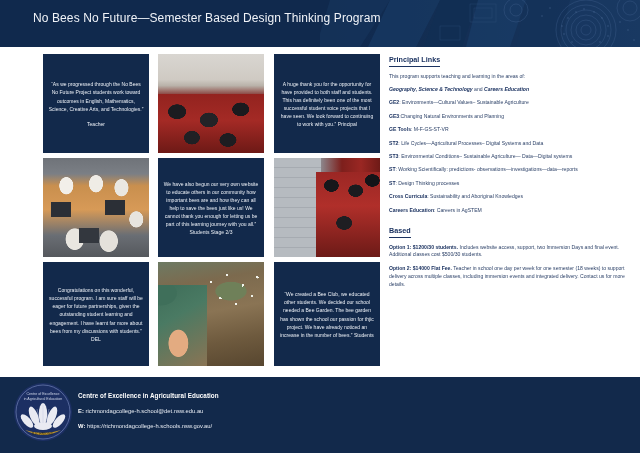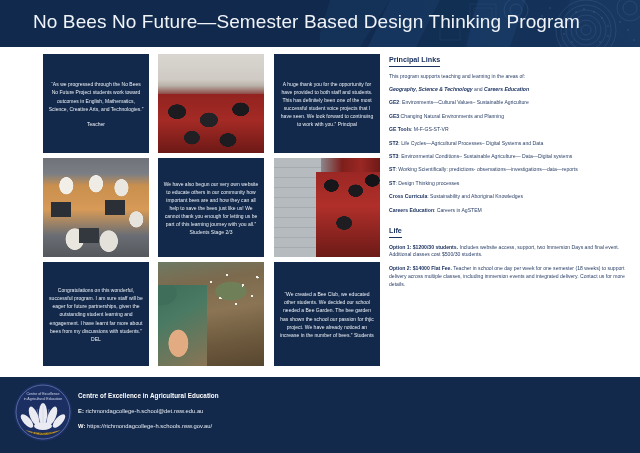--- a/index.html
+++ b/index.html
@@ -34,21 +34,21 @@
     position: absolute;
     right: 0; top: 0;
     width: 320px;
     height: 47px;
     opacity: 0.85;
   }
   .header-title {
     position: absolute;
     left: 33px;
     top: 11px;
-    font-size: 19px;
+    font-size: 12px;
     font-weight: 400;
     color: #f0f3f8;
     letter-spacing: 0.1px;
     white-space: nowrap;
     z-index: 3;
   }
 
   
   .content {
     position: absolute;
@@ -431,21 +431,21 @@
       <p><span class="lead">ST3</span><span>: Environmental Conditions– Sustainable Agriculture— Data—Digital systems</span></p>
 
       <p><span class="lead">ST</span><span>: Working Scientifically: predictions- observations—investigations—data—reports</span></p>
 
       <p><span class="lead">ST</span><span>: Design Thinking processes</span></p>
 
       <p><span class="lead">Cross Curricula</span><span>: Sustainability and Aboriginal Knowledges</span></p>
 
       <p><span class="lead">Careers Education</span><span>: Careers in AgSTEM</span></p>
 
-      <h2 class="cost-head">Life</h2>
+      <h2 class="cost-head">Based</h2>
 
       <p><span class="lead">Option 1:  $1200/30 students.</span><span> Includes website access, support, two Immersion Days and final event.  Additional classes cost $500/30 students.</span></p>
 
       <p><span class="lead">Option 2: $14000 Flat Fee.</span><span> Teacher in school one day per week for one semester (18 weeks) to support delivery across multiple classes, including immersion events and integrated delivery.  Contact us for more details.</span></p>
 
     </div>
   </div>
 
   <div class="footer"></div>
 

